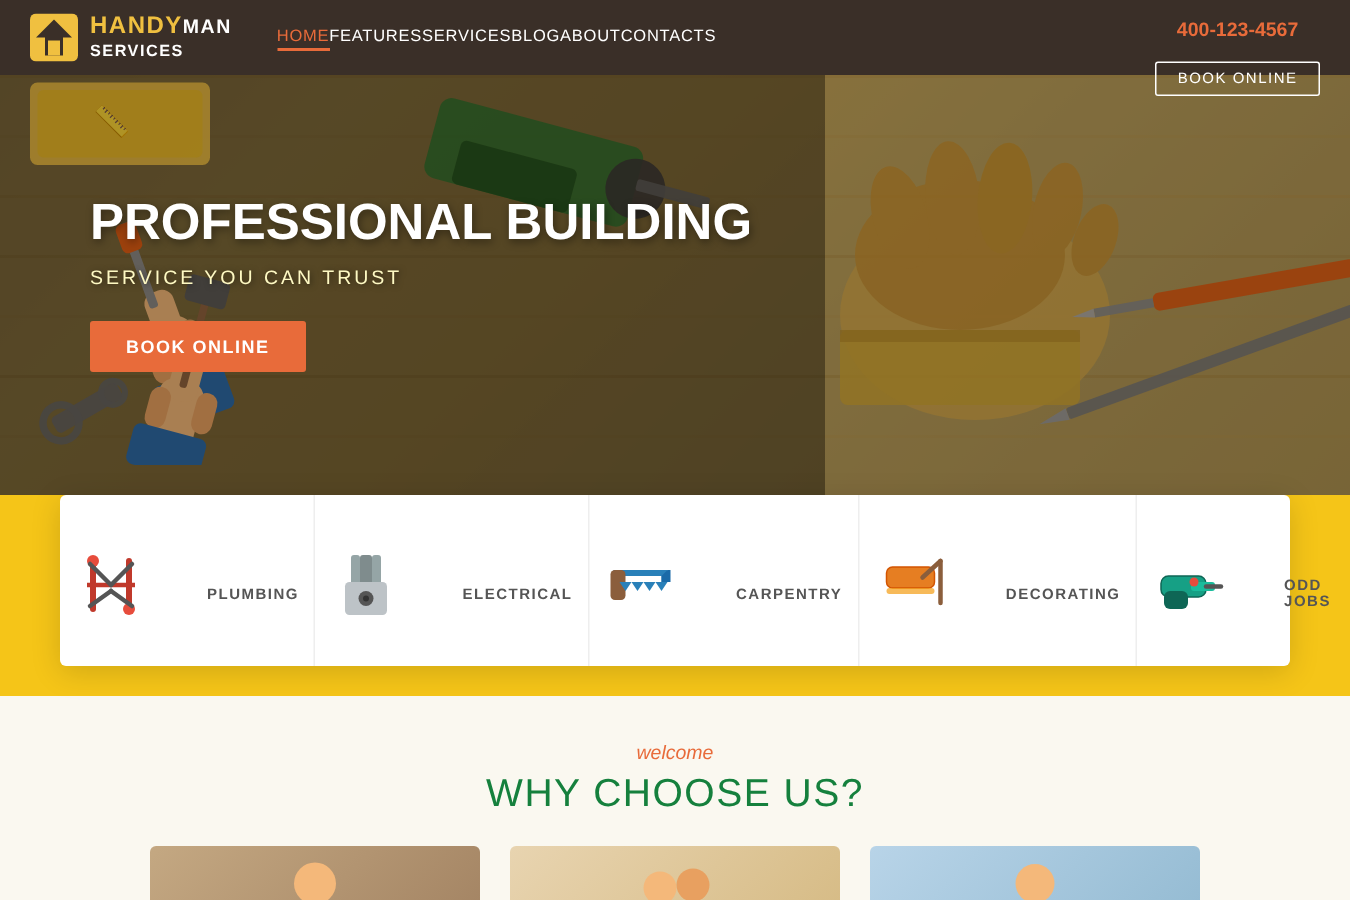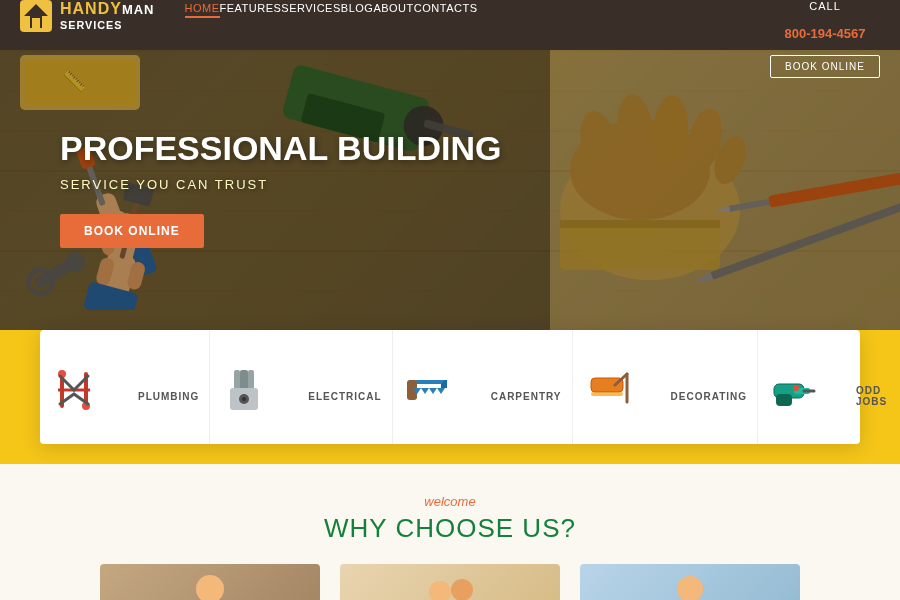--- a/index.html
+++ b/index.html
@@ -3,21 +3,21 @@
   <meta charset="utf-8">
   <style>
     * { margin: 0; padding: 0; box-sizing: border-box; }
     body { width: 900px; height: 600px; overflow: hidden; font-family: Arial, sans-serif; }
 
     
     .header {
       background: #3a2f28;
       height: 50px;
       display: flex;
-      align-items: flex-start;
+      align-items: center;
       padding: 0 20px;
       position: relative;
       z-index: 10;
     }
     .logo-area {
       display: flex;
       align-items: center;
       gap: 8px;
       margin-right: 30px;
     }
@@ -276,21 +276,21 @@
     <a class="nav-item active">HOME</a>
     <a class="nav-item">FEATURES</a>
     <a class="nav-item">SERVICES</a>
     <a class="nav-item">BLOG</a>
     <a class="nav-item">ABOUT</a>
     <a class="nav-item">CONTACTS</a>
   </nav>
 
   <div class="header-right">
     <span class="call-text">CALL</span>
-    <span class="call-number">800-194-4567</span>
+    <span class="call-number">400-123-4567</span>
     <button class="book-btn-header">BOOK ONLINE</button>
   </div>
 </header>
 
 <section class="hero">
 
   <div class="hero-bg"></div>
 
   <div class="hero-tools">
 

